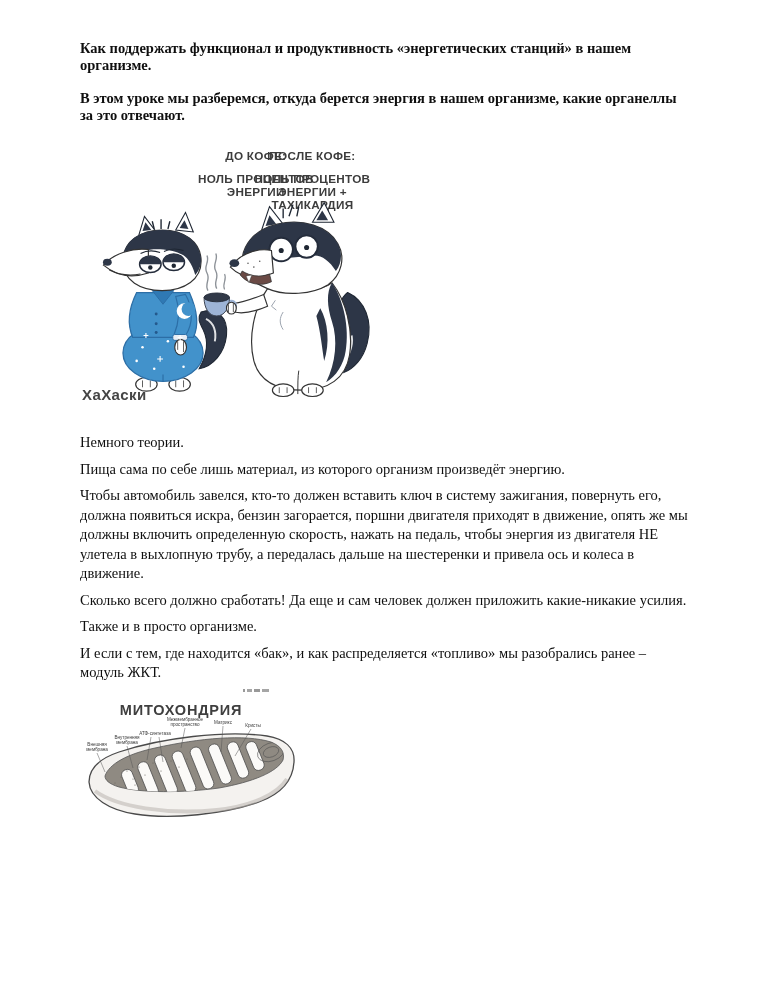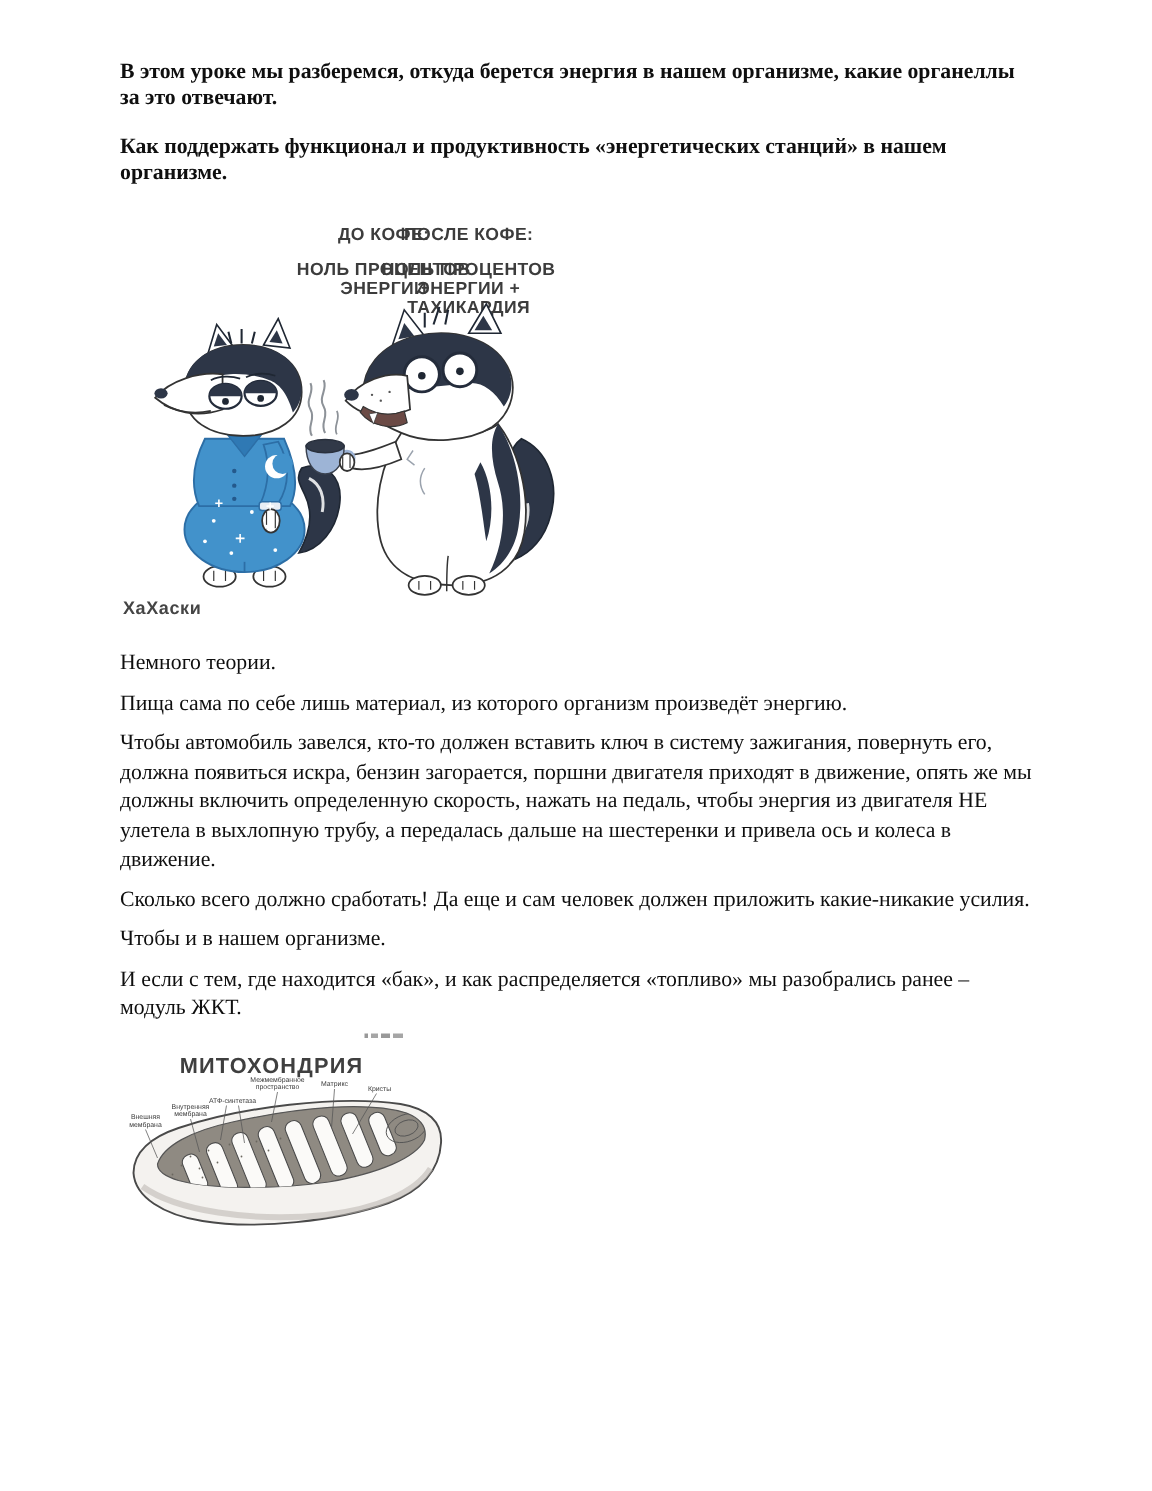--- a/index.html
+++ b/index.html
@@ -8,22 +8,22 @@
        font-family:"Liberation Serif", serif;font-size:14.5px;color:#0f0f0f;}
   p{margin:0;}
   .heading{font-weight:bold;line-height:17px;margin-bottom:16px;}
   .para{line-height:19.5px;margin-bottom:7px;font-family:Liberation Serif, serif;}
 
   
   .comic-wrap{position:relative;margin:22px 0 15px 8px;width:320px;height:272px;}
   .comic-svg{display:block;width:320px;height:252px;}
   .comic-caption{font-family:"Liberation Sans", sans-serif;font-weight:bold;
                  fill:#3c3c3c;font-size:12px;letter-spacing:.3px;}
-  .comic-sign{position:absolute;left:-6px;top:252px;font-family:"Liberation Sans", sans-serif;
-              font-size:12px;font-weight:600;color:#454545;letter-spacing:.4px;}
+  .comic-sign{position:absolute;left:-6px;top:240px;font-family:"Liberation Sans", sans-serif;
+              font-size:15px;font-weight:600;color:#454545;letter-spacing:.4px;}
 
   
   .mito-wrap{position:relative;margin-left:-5px;width:270px;height:132px;margin-top:20px;}
   .mito-svg{display:block;width:270px;height:130px;}
   .mito-title{font-family:"Liberation Sans", sans-serif;font-weight:bold;
               font-size:14.5px;fill:#3f3f3f;letter-spacing:.8px;}
   .mito-label{font-family:"Liberation Sans", sans-serif;font-size:4.6px;fill:#3a3a3a;}
   .leader{stroke:#555;stroke-width:.5;fill:none;}
   .watermark{position:absolute;left:168px;top:-14px;width:30px;height:3px;opacity:.75;
      background:linear-gradient(90deg,#777 0 2px,transparent 2px 4px,#888 4px 9px,
@@ -31,22 +31,22 @@
 
   .ol{stroke:#333;stroke-width:1.2;}
   .dark{fill:#2d3647;}
   .dkol{stroke:#1f2733;stroke-width:1.1;}
 </style>
 </head>
 <body>
 
 <div class="doc">
 
+  <p class="heading">Как поддержать функционал и продуктивность «энергетических станций» в нашем организме.</p>
   <p class="heading">В этом уроке мы разберемся, откуда берется энергия в нашем организме, какие органеллы за это отвечают.</p>
-  <p class="heading">Как поддержать функционал и продуктивность «энергетических станций» в нашем организме.</p>
 
   <div class="comic-wrap">
     <svg class="comic-svg" viewBox="0 0 320 258">
 
       <text class="comic-caption" x="168" y="14" text-anchor="middle">ДО КОФЕ:</text>
       <text class="comic-caption" x="168" y="38" text-anchor="middle">НОЛЬ ПРОЦЕНТОВ</text>
       <text class="comic-caption" x="168" y="51" text-anchor="middle">ЭНЕРГИИ</text>
 
       <text class="comic-caption" x="326" y="14" text-anchor="middle" transform="translate(-100,0)">ПОСЛЕ КОФЕ:</text>
       <text class="comic-caption" x="226" y="38" text-anchor="middle">НОЛЬ ПРОЦЕНТОВ</text>
@@ -163,21 +163,21 @@
         <path d="M158,133 L161,140 L164,132 Z" fill="#fff" stroke="#333" stroke-width=".5"></path>
       </g>
     </svg>
     <div class="comic-sign">ХаХаски</div>
   </div>
 
   <p class="para">Немного теории.</p>
   <p class="para">Пища сама по себе лишь материал, из которого организм произведёт энергию.</p>
   <p class="para">Чтобы автомобиль завелся, кто-то должен вставить ключ в систему зажигания, повернуть его, должна появиться искра, бензин загорается, поршни двигателя приходят в движение, опять же мы должны включить определенную скорость, нажать на педаль, чтобы энергия из двигателя НЕ улетела в выхлопную трубу, а передалась дальше на шестеренки и привела ось и колеса в движение.</p>
   <p class="para">Сколько всего должно сработать! Да еще и сам человек должен приложить какие-никакие усилия.</p>
-  <p class="para">Чтобы и в нашем организме.</p>
+  <p class="para">Также и в просто организме.</p>
   <p class="para">И если с тем, где находится «бак», и как распределяется «топливо» мы разобрались ранее – модуль ЖКТ.</p>
 
   <div class="mito-wrap">
     <div class="watermark"></div>
     <svg class="mito-svg" viewBox="0 0 270 130">
       <text class="mito-title" x="106" y="12" text-anchor="middle">МИТОХОНДРИЯ</text>
 
       <path d="M14,79 C14,65 26,55 44,49 C86,35 150,27 192,33 C210,36 220,45 219,59 C218,77 206,91 184,99 C150,111 96,117 60,111 C34,107 15,95 14,79 Z" fill="#f4f2ef" stroke="#4a4a4a" stroke-width="1.3"></path>
       <path d="M20,88 C42,104 92,112 142,107 C176,103 202,92 212,76" stroke="#b9b5ae" stroke-width="4" fill="none" opacity=".55"></path>
 

